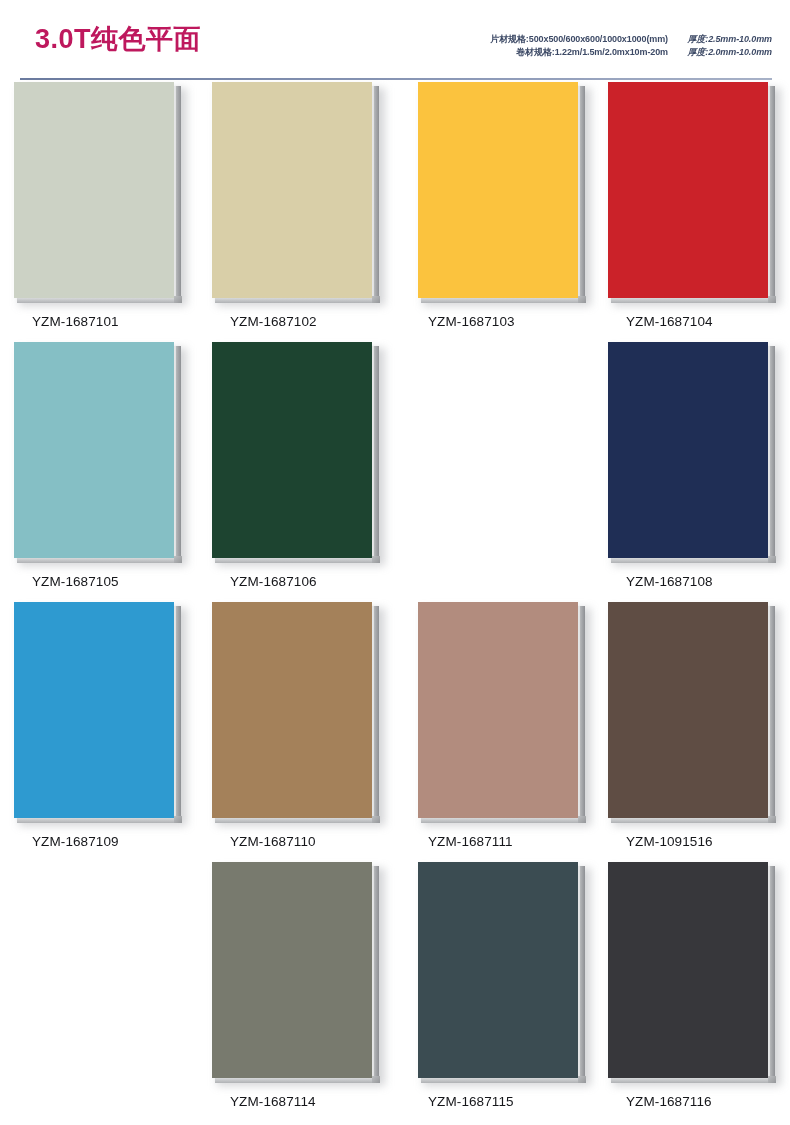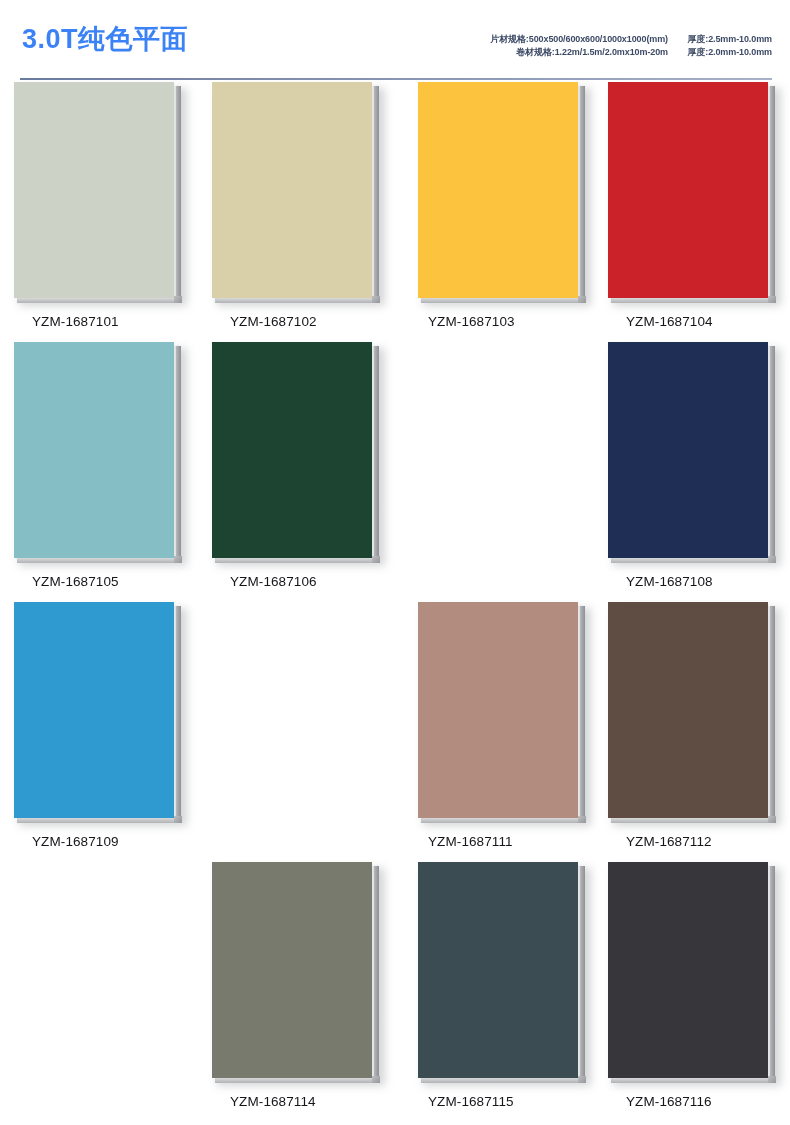--- a/index.html
+++ b/index.html
@@ -16,25 +16,25 @@
   }
 
   
   .header {
     position: relative;
     height: 82px;
     width: 790px;
   }
   .page-title {
     position: absolute;
-    left: 22px;
+    left: 35px;
     top: 26px;
     font-size: 27px;
     font-weight: bold;
-    color: #3b82f6;
+    color: #be185d;
     letter-spacing: 0.5px;
     line-height: 1;
     white-space: nowrap;
   }
   .spec-block {
     position: absolute;
     right: 18px;
     top: 33px;
     text-align: right;
     color: #3d4a66;
@@ -54,20 +54,21 @@
     text-align: right;
     font-weight: bold;
     letter-spacing: -0.1px;
   }
   .spec-thick {
     display: inline-block;
     min-width: 104px;
     text-align: right;
     font-weight: bold;
     letter-spacing: -0.1px;
+    font-style: italic;
   }
   .header-rule {
     position: absolute;
     left: 20px;
     top: 78px;
     width: 752px;
     height: 2px;
     background: linear-gradient(to right, #55658c, #7d8dae 55%, #9aa6c0);
   }
 
@@ -256,39 +257,49 @@
     <div class="cell c0">
       <div class="slab-wrap">
         <div class="slab-shadow"></div>
         <div class="slab-face" style="background: rgb(46, 154, 208);"></div>
         <div class="slab-side"></div>
         <div class="slab-bottom"></div>
         <div class="slab-corner"></div>
       </div>
       <div class="swatch-label">YZM-1687109</div>
     </div>
+    <div class="cell c1">
+      <div class="slab-wrap">
+        <div class="slab-shadow"></div>
+        <div class="slab-face" style="background: rgb(164, 129, 90);"></div>
+        <div class="slab-side"></div>
+        <div class="slab-bottom"></div>
+        <div class="slab-corner"></div>
+      </div>
+      <div class="swatch-label">YZM-1687110</div>
+    </div>
     <div class="cell c2">
       <div class="slab-wrap">
         <div class="slab-shadow"></div>
         <div class="slab-face" style="background: rgb(178, 140, 126);"></div>
         <div class="slab-side"></div>
         <div class="slab-bottom"></div>
         <div class="slab-corner"></div>
       </div>
       <div class="swatch-label">YZM-1687111</div>
     </div>
     <div class="cell c3">
       <div class="slab-wrap">
         <div class="slab-shadow"></div>
         <div class="slab-face" style="background: rgb(95, 77, 68);"></div>
         <div class="slab-side"></div>
         <div class="slab-bottom"></div>
         <div class="slab-corner"></div>
       </div>
-      <div class="swatch-label">YZM-1687112</div>
+      <div class="swatch-label">YZM-1091516</div>
     </div>
   </div>
 
   <div class="row">
     <div class="cell c1">
       <div class="slab-wrap">
         <div class="slab-shadow"></div>
         <div class="slab-face" style="background: rgb(120, 122, 110);"></div>
         <div class="slab-side"></div>
         <div class="slab-bottom"></div>

